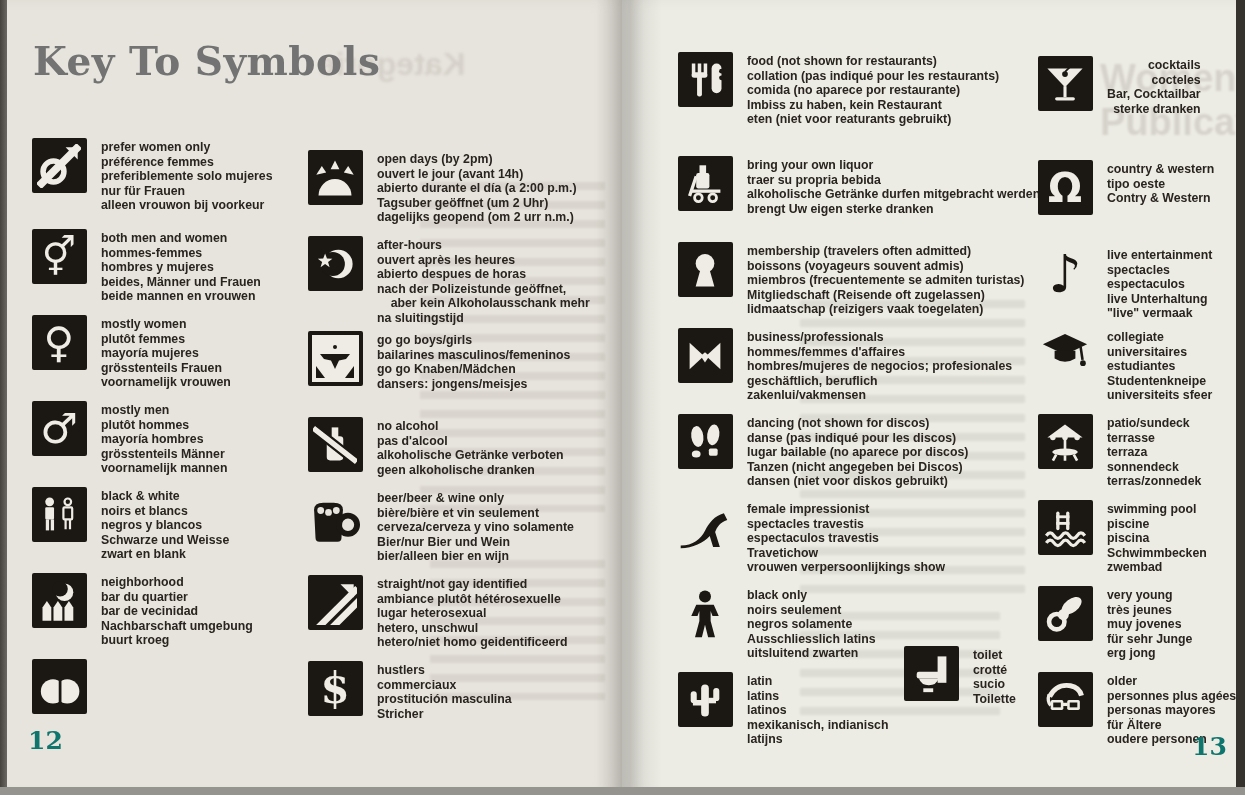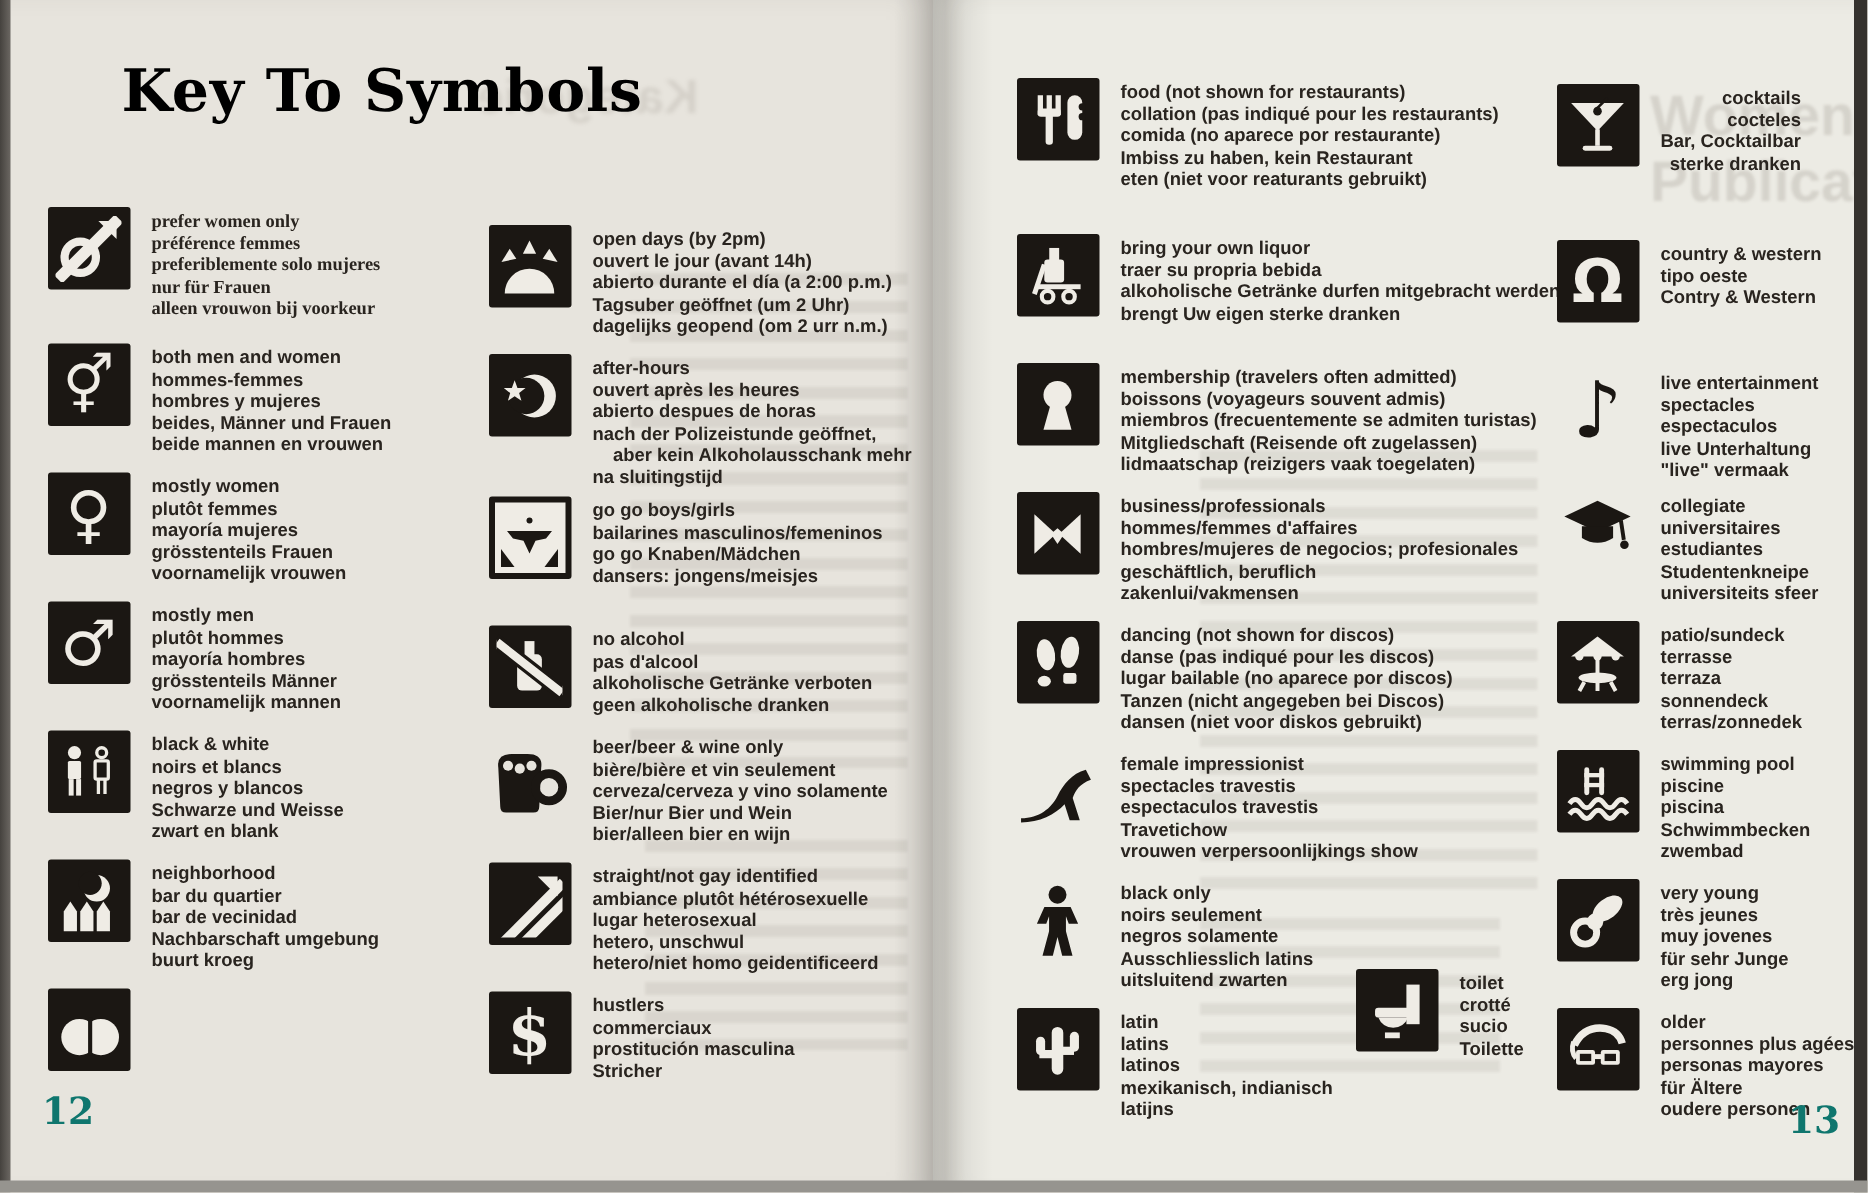--- a/index.html
+++ b/index.html
@@ -7,32 +7,32 @@
           font-family:"Liberation Sans",sans-serif;}
   .page{position:absolute;top:0;height:795px;}
   #page-left{left:7px;width:615px;background:#e7e4dd;box-shadow:inset -18px 0 26px -18px rgba(60,55,50,.35);}
   #page-right{left:622px;width:614px;background:#ecebe4;box-shadow:inset 16px 0 24px -16px rgba(60,55,50,.30);}
   .edge-left{position:absolute;left:0;top:0;width:7px;height:795px;background:linear-gradient(90deg,#45423e,#6b6762);}
   .edge-right{position:absolute;right:0;top:0;width:9px;height:795px;background:#35322e;}
   .strip-bottom{position:absolute;left:0;bottom:0;width:1245px;height:8px;background:#96948f;}
   .gutter{position:absolute;left:596px;top:0;width:66px;height:795px;
           background:linear-gradient(90deg,rgba(0,0,0,0) 0%,rgba(0,0,0,.10) 42%,rgba(80,75,70,.20) 52%,rgba(0,0,0,.05) 72%,rgba(0,0,0,0) 100%);}
   .title{position:absolute;left:33px;top:38px;font-family:"DejaVu Serif",serif;font-weight:bold;
-         font-size:39px;letter-spacing:.5px;color:#000000;margin-left:48px;}
+         font-size:39px;letter-spacing:.5px;color:#737373;}
   .pagenum{position:absolute;font-family:"DejaVu Serif",serif;font-weight:bold;font-size:25px;color:#0f766e;}
   #pagenum-left{left:28px;top:726px;}
   #pagenum-right{left:1192px;top:732px;}
   .col{position:absolute;}
   #col-l1{left:30px;top:138px;width:272px;}
-  #col-l2{left:324px;top:150px;width:316px;}
+  #col-l2{left:306px;top:150px;width:316px;}
   #col-r1{left:676px;top:52px;width:360px;}
   #col-r2{left:1036px;top:56px;width:208px;}
   #col-r3{left:902px;top:646px;width:300px;}
   .entry{display:flex;gap:13px;align-items:flex-start;min-height:86px;}
-  #col-l1 .entry:first-child{min-height:91px;font-family:Liberation Serif, serif;}
+  #col-l1 .entry:first-child{min-height:91px;}
   #col-l2 .entry:nth-child(2){min-height:95px;}
   #col-l2 .entry:nth-child(4){min-height:72px;}
   #col-r1 .entry:first-child{min-height:104px;}
   #col-r2 .entry:first-child{min-height:104px;text-align:right;}
   #col-r2 .entry:nth-child(3){min-height:82px;}
   .icon-slot{flex:0 0 58px;display:flex;justify-content:center;}
   .icon-box{width:55px;height:55px;background:#1b1713;border-radius:2px;
             display:flex;align-items:center;justify-content:center;overflow:hidden;}
   .icon-box.light{width:47px;height:47px;background:#efece5;border:4px solid #1b1713;}
   .icon-plain{width:55px;height:55px;display:flex;align-items:center;justify-content:center;}

